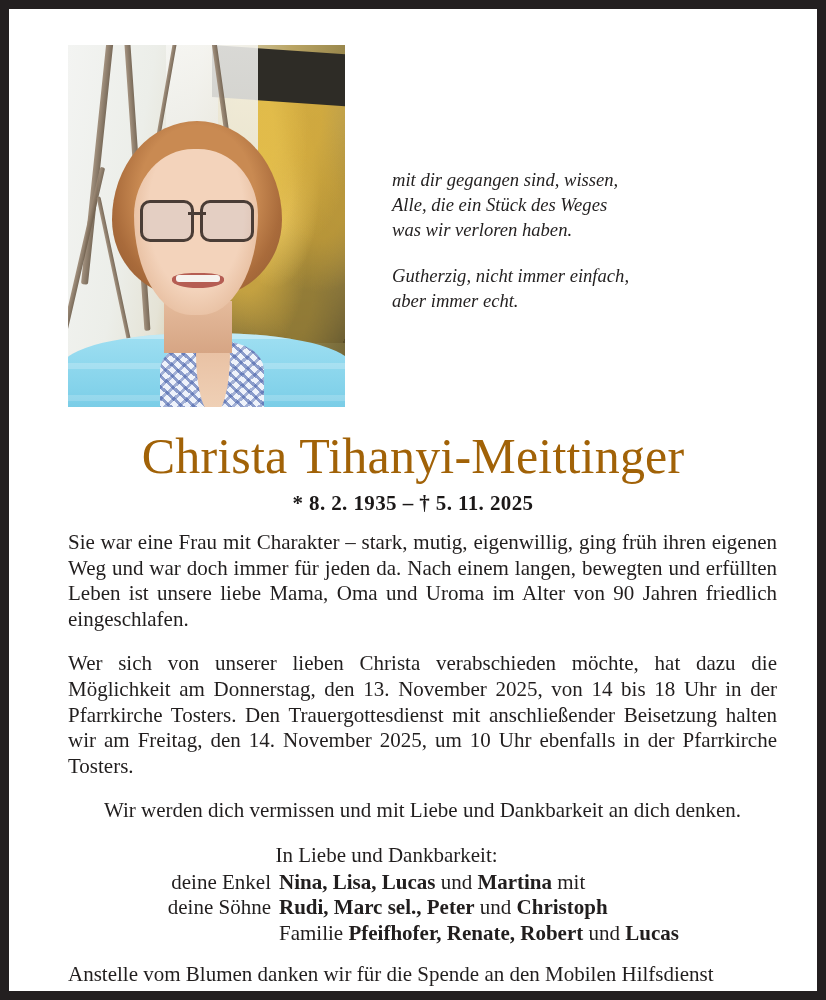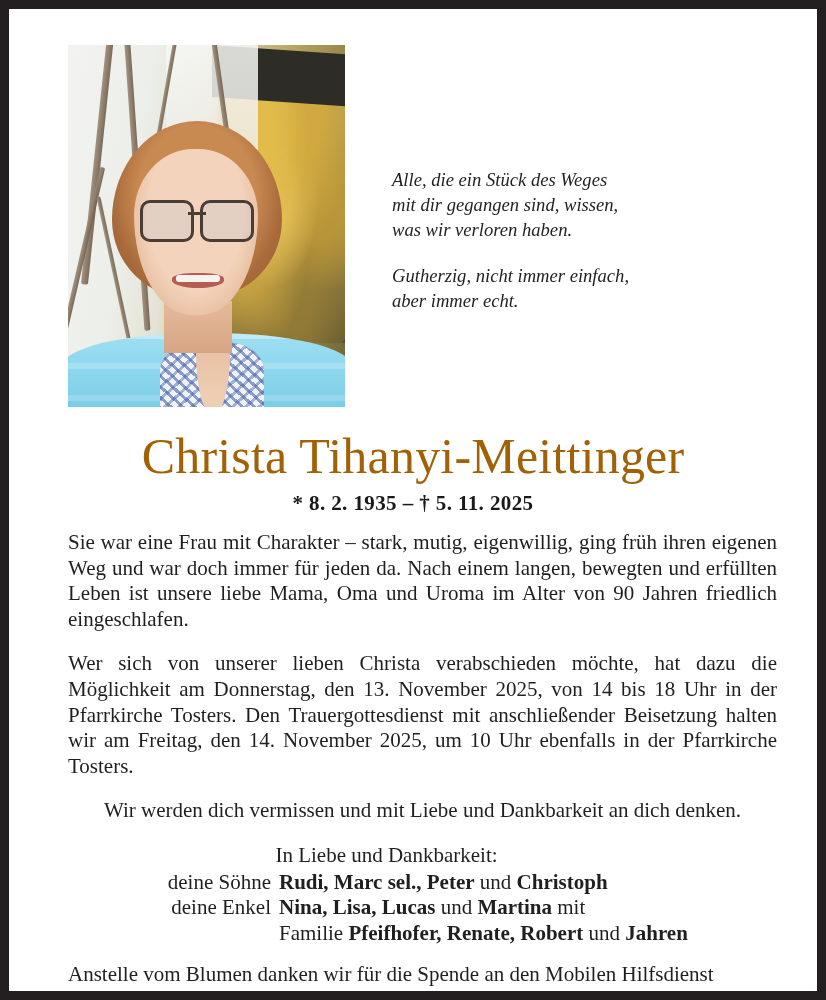--- a/index.html
+++ b/index.html
@@ -259,50 +259,50 @@
         <div class="ph-teeth"></div>
       </div>
       <div class="ph-layer ph-glasses">
         <div class="ph-lens l"></div>
         <div class="ph-lens r"></div>
         <div class="ph-bridge"></div>
       </div>
     </div>
 
     <div class="epigraph">
+      <div>mit dir gegangen sind, wissen,</div>
       <div>Alle, die ein Stück des Weges</div>
-      <div>mit dir gegangen sind, wissen,</div>
       <div>was wir verloren haben.</div>
       <span class="gap"></span>
       <div>Gutherzig, nicht immer einfach,</div>
       <div>aber immer echt.</div>
     </div>
 
     <div class="name">Christa Tihanyi-Meittinger</div>
     <div class="dates">* 8. 2. 1935 – † 5. 11. 2025</div>
 
     <div class="body">
       <p class="para">Sie war eine Frau mit Charakter – stark, mutig, eigenwillig, ging früh ihren eigenen Weg und war doch immer für jeden da. Nach einem langen, bewegten und erfüllten Leben ist unsere liebe Mama, Oma und Uroma im Alter von 90 Jahren friedlich eingeschlafen.</p>
       <p class="para">Wer sich von unserer lieben Christa verabschieden möchte, hat dazu die Möglichkeit am Donnerstag, den 13. November 2025, von 14 bis 18 Uhr in der Pfarrkirche Tosters. Den Trauergottesdienst mit anschließender Beisetzung halten wir am Freitag, den 14. November 2025, um 10 Uhr ebenfalls in der Pfarrkirche Tosters.</p>
       <p class="para nojust">Wir werden dich vermissen und mit Liebe und Dankbarkeit an dich denken.</p>
 
       <div class="family">
         <div class="family-head">In Liebe und Dankbarkeit:</div>
         <div id="family-rows">
             <div class="fam-row">
+              <span class="fam-label">deine Enkel</span>
+              <span class="fam-names"><b>Nina, Lisa, Lucas</b><span> und </span><b>Martina</b><span> mit</span></span>
+            </div>
+            <div class="fam-row">
               <span class="fam-label">deine Söhne</span>
               <span class="fam-names"><b>Rudi, Marc sel., Peter</b><span> und </span><b>Christoph</b></span>
             </div>
             <div class="fam-row">
-              <span class="fam-label">deine Enkel</span>
-              <span class="fam-names"><b>Nina, Lisa, Lucas</b><span> und </span><b>Martina</b><span> mit</span></span>
-            </div>
-            <div class="fam-row">
               <span class="fam-label"></span>
-              <span class="fam-names"><span>Familie </span><b>Pfeifhofer, Renate, Robert</b><span> und </span><b>Jahren</b></span>
+              <span class="fam-names"><span>Familie </span><b>Pfeifhofer, Renate, Robert</b><span> und </span><b>Lucas</b></span>
             </div>
           </div>
       </div>
 
       <p class="closing">Anstelle vom Blumen danken wir für die Spende an den Mobilen Hilfsdienst Feldkirch, IBAN AT38 2060 4011 0000 2623.</p>
     </div>
 
   </div>
 </div>
 

